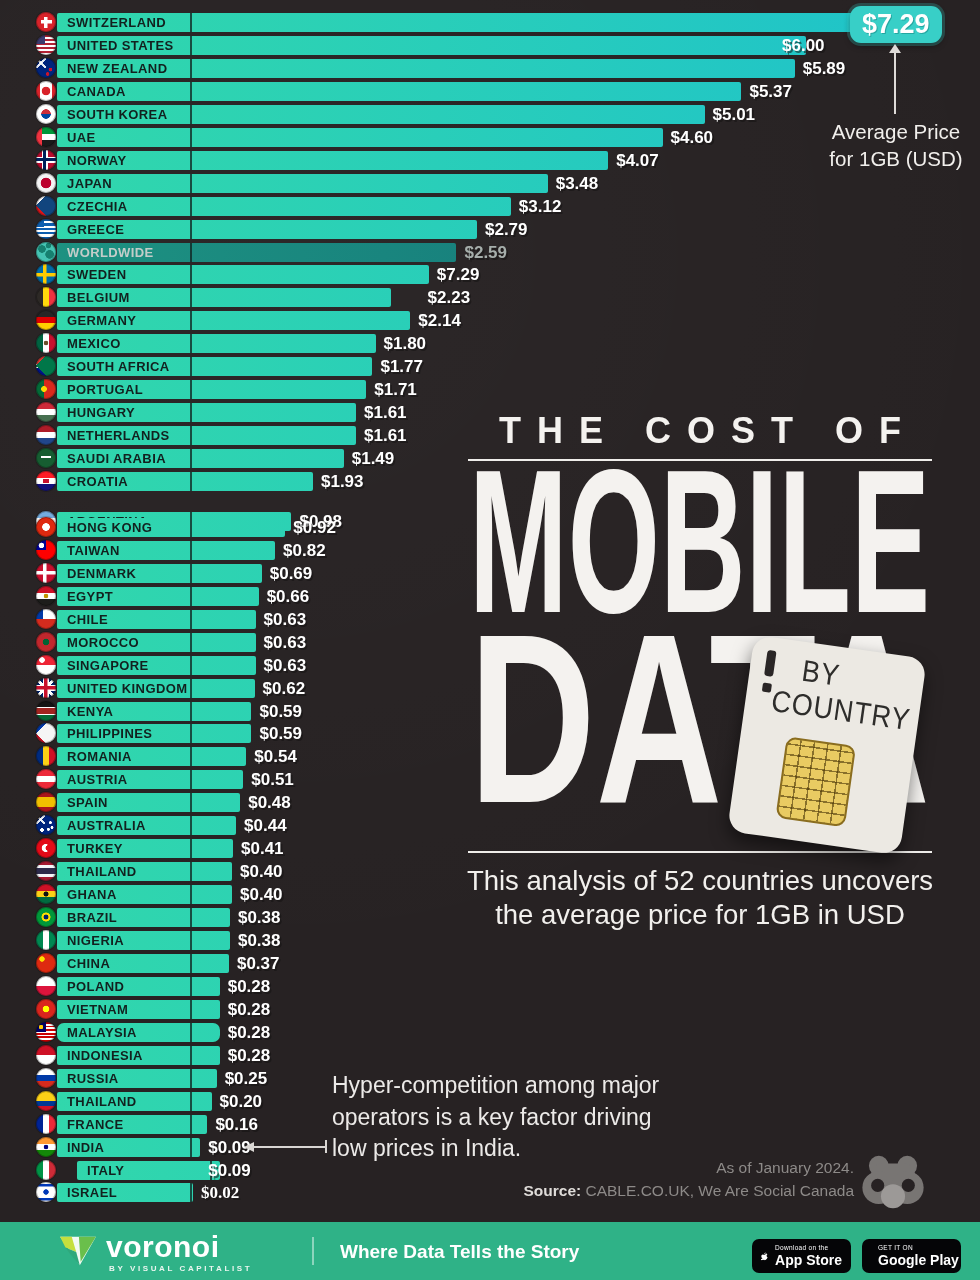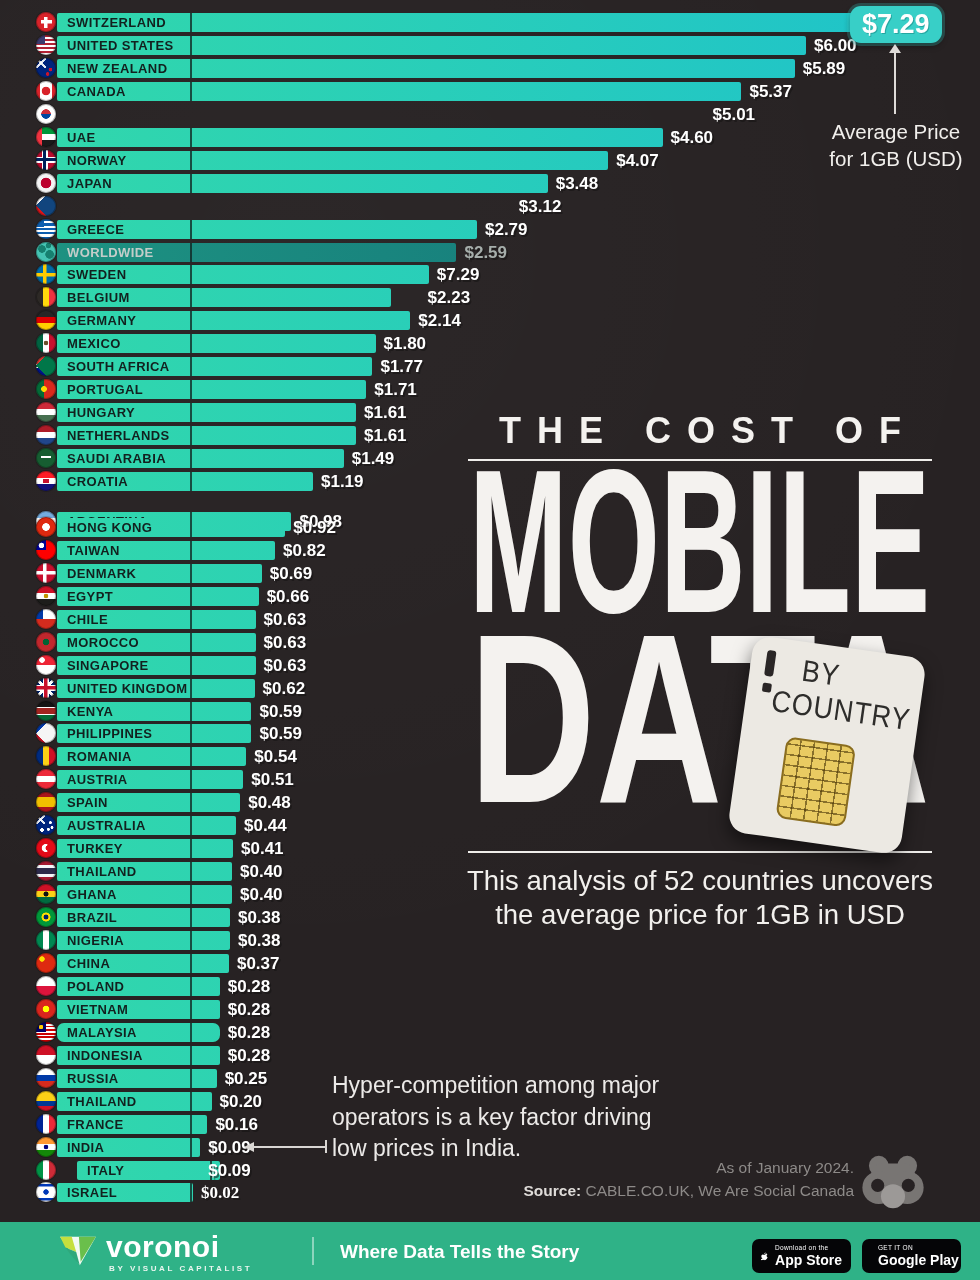--- a/index.html
+++ b/index.html
@@ -138,38 +138,41 @@
         <span class="flag f-switzerland"></span>
         <div class="bar" style="width: 881.225px;">
           <span class="country">SWITZERLAND</span>
         </div>
       </div>
       <div class="row" style="top: 22.95px;">
         <span class="flag f-unitedstates"></span>
         <div class="bar" style="width: 749px;">
           <span class="country">UNITED STATES</span>
         </div>
-        <span class="value" style="left: 778px;">$6.00</span>
+        <span class="value" style="left: 746px;">$6.00</span>
       </div>
       <div class="row" style="top: 45.9px;">
         <span class="flag f-newzealand"></span>
         <div class="bar" style="width: 737.725px;">
           <span class="country">NEW ZEALAND</span>
         </div>
         <span class="value" style="left: 766.725px;">$5.89</span>
       </div>
       <div class="row" style="top: 68.85px;">
         <span class="flag f-canada"></span>
         <div class="bar" style="width: 684.425px;">
           <span class="country">CANADA</span>
         </div>
         <span class="value" style="left: 713.425px;">$5.37</span>
       </div>
       <div class="row" style="top: 91.8px;">
         <span class="flag f-southkorea"></span>
+        <div class="bar" style="width: 647.525px;">
+          <span class="country">SOUTH KOREA</span>
+        </div>
         <span class="value" style="left: 676.525px;">$5.01</span>
       </div>
       <div class="row" style="top: 114.75px;">
         <span class="flag f-uae"></span>
         <div class="bar" style="width: 605.5px;">
           <span class="country">UAE</span>
         </div>
         <span class="value" style="left: 634.5px;">$4.60</span>
       </div>
       <div class="row" style="top: 137.7px;">
@@ -181,20 +184,23 @@
       </div>
       <div class="row" style="top: 160.65px;">
         <span class="flag f-japan"></span>
         <div class="bar" style="width: 490.7px;">
           <span class="country">JAPAN</span>
         </div>
         <span class="value" style="left: 519.7px;">$3.48</span>
       </div>
       <div class="row" style="top: 183.6px;">
         <span class="flag f-czechia"></span>
+        <div class="bar" style="width: 453.8px;">
+          <span class="country">CZECHIA</span>
+        </div>
         <span class="value" style="left: 482.8px;">$3.12</span>
       </div>
       <div class="row" style="top: 206.55px;">
         <span class="flag f-greece"></span>
         <div class="bar" style="width: 419.975px;">
           <span class="country">GREECE</span>
         </div>
         <span class="value" style="left: 448.975px;">$2.79</span>
       </div>
       <div class="row" style="top: 229.5px;">
@@ -265,21 +271,21 @@
         <div class="bar" style="width: 286.725px;">
           <span class="country">SAUDI ARABIA</span>
         </div>
         <span class="value" style="left: 315.725px;">$1.49</span>
       </div>
       <div class="row" style="top: 459px;">
         <span class="flag f-croatia"></span>
         <div class="bar" style="width: 255.975px;">
           <span class="country">CROATIA</span>
         </div>
-        <span class="value" style="left: 284.975px;">$1.19</span>
+        <span class="value" style="left: 284.975px;">$1.93</span>
       </div>
       <div class="row" style="top: 499px;">
         <span class="flag f-argentina"></span>
         <div class="bar" style="width: 234.45px;">
           <span class="country">ARGENTINA</span>
         </div>
         <span class="value" style="left: 263.45px;">$0.98</span>
       </div>
       <div class="row" style="top: 504.9px;">
         <span class="flag f-hongkong"></span>

